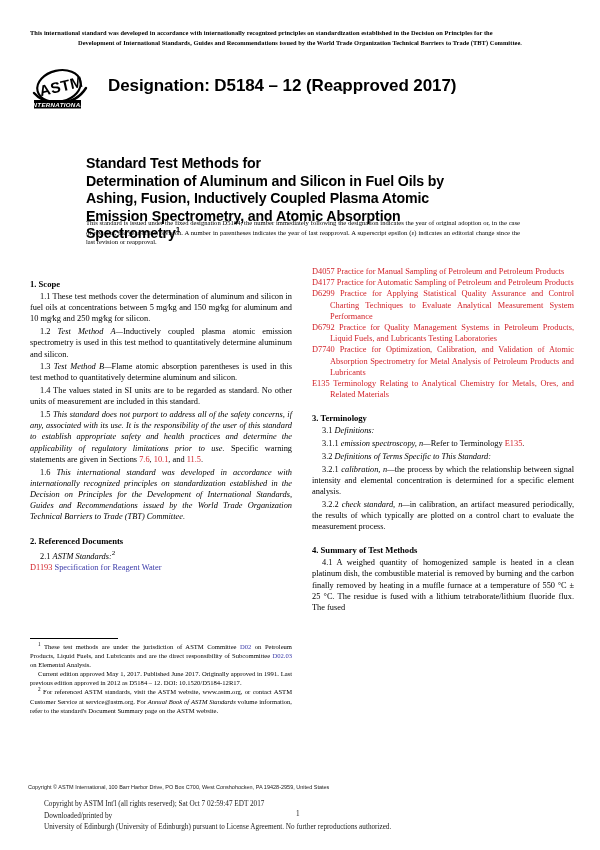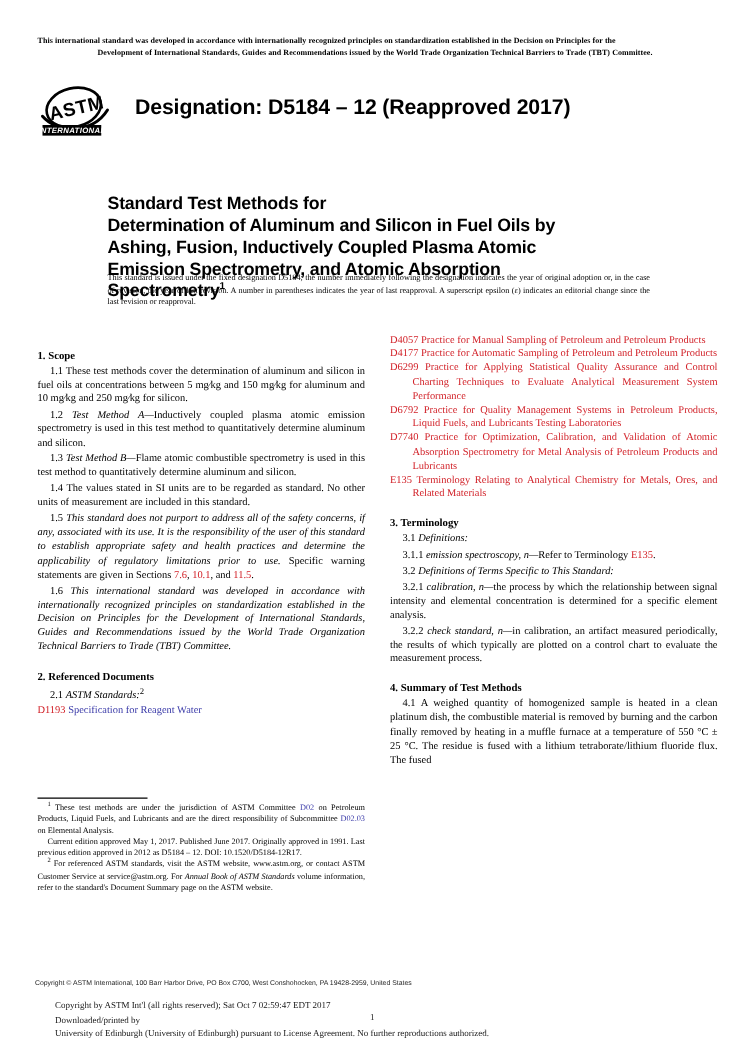--- a/index.html
+++ b/index.html
@@ -231,21 +231,21 @@
   <div class="issue-note">This standard is issued under the fixed designation D5184; the number immediately following the designation indicates the year of original adoption or, in the case of revision, the year of last revision. A number in parentheses indicates the year of last reapproval. A superscript epsilon (ε) indicates an editorial change since the last revision or reapproval.</div>
 
   <div class="col col-left">
 
     <h2 class="sec">1. Scope</h2>
 
     <p class="para"><span>1.1</span> <span>These test methods cover the determination of aluminum and silicon in fuel oils at concentrations between 5 mg⁄kg and 150 mg⁄kg for aluminum and 10 mg⁄kg and 250 mg⁄kg for silicon.</span></p>
 
     <p class="para"><span>1.2</span> <i>Test Method A—</i><span>Inductively coupled plasma atomic emission spectrometry is used in this test method to quantitatively determine aluminum and silicon.</span></p>
 
-    <p class="para"><span>1.3</span> <i>Test Method B—</i><span>Flame atomic combustible spectrometry is used in this test method to quantitatively determine aluminum and silicon.</span></p>
+    <p class="para"><span>1.3</span> <i>Test Method B—</i><span>Flame atomic absorption parentheses is used in this test method to quantitatively determine aluminum and silicon.</span></p>
 
     <p class="para"><span>1.4</span> <span>The values stated in SI units are to be regarded as standard. No other units of measurement are included in this standard.</span></p>
 
     <p class="para"><span>1.5</span> <i>This standard does not purport to address all of the safety concerns, if any, associated with its use. It is the responsibility of the user of this standard to establish appropriate safety and health practices and determine the applicability of regulatory limitations prior to use.</i> <span>Specific warning statements are given in Sections </span><a class="lnk-red" href="#">7.6</a>, <a class="lnk-red" href="#">10.1</a>, and <a class="lnk-red" href="#">11.5</a>.</p>
 
     <p class="para"><span>1.6</span> <i>This international standard was developed in accordance with internationally recognized principles on standardization established in the Decision on Principles for the Development of International Standards, Guides and Recommendations issued by the World Trade Organization Technical Barriers to Trade (TBT) Committee.</i></p>
 
     <h2 class="sec sec-gap">2. Referenced Documents</h2>
 
     <p class="para"><span>2.1</span> <i>ASTM Standards:</i><sup>2</sup></p>

